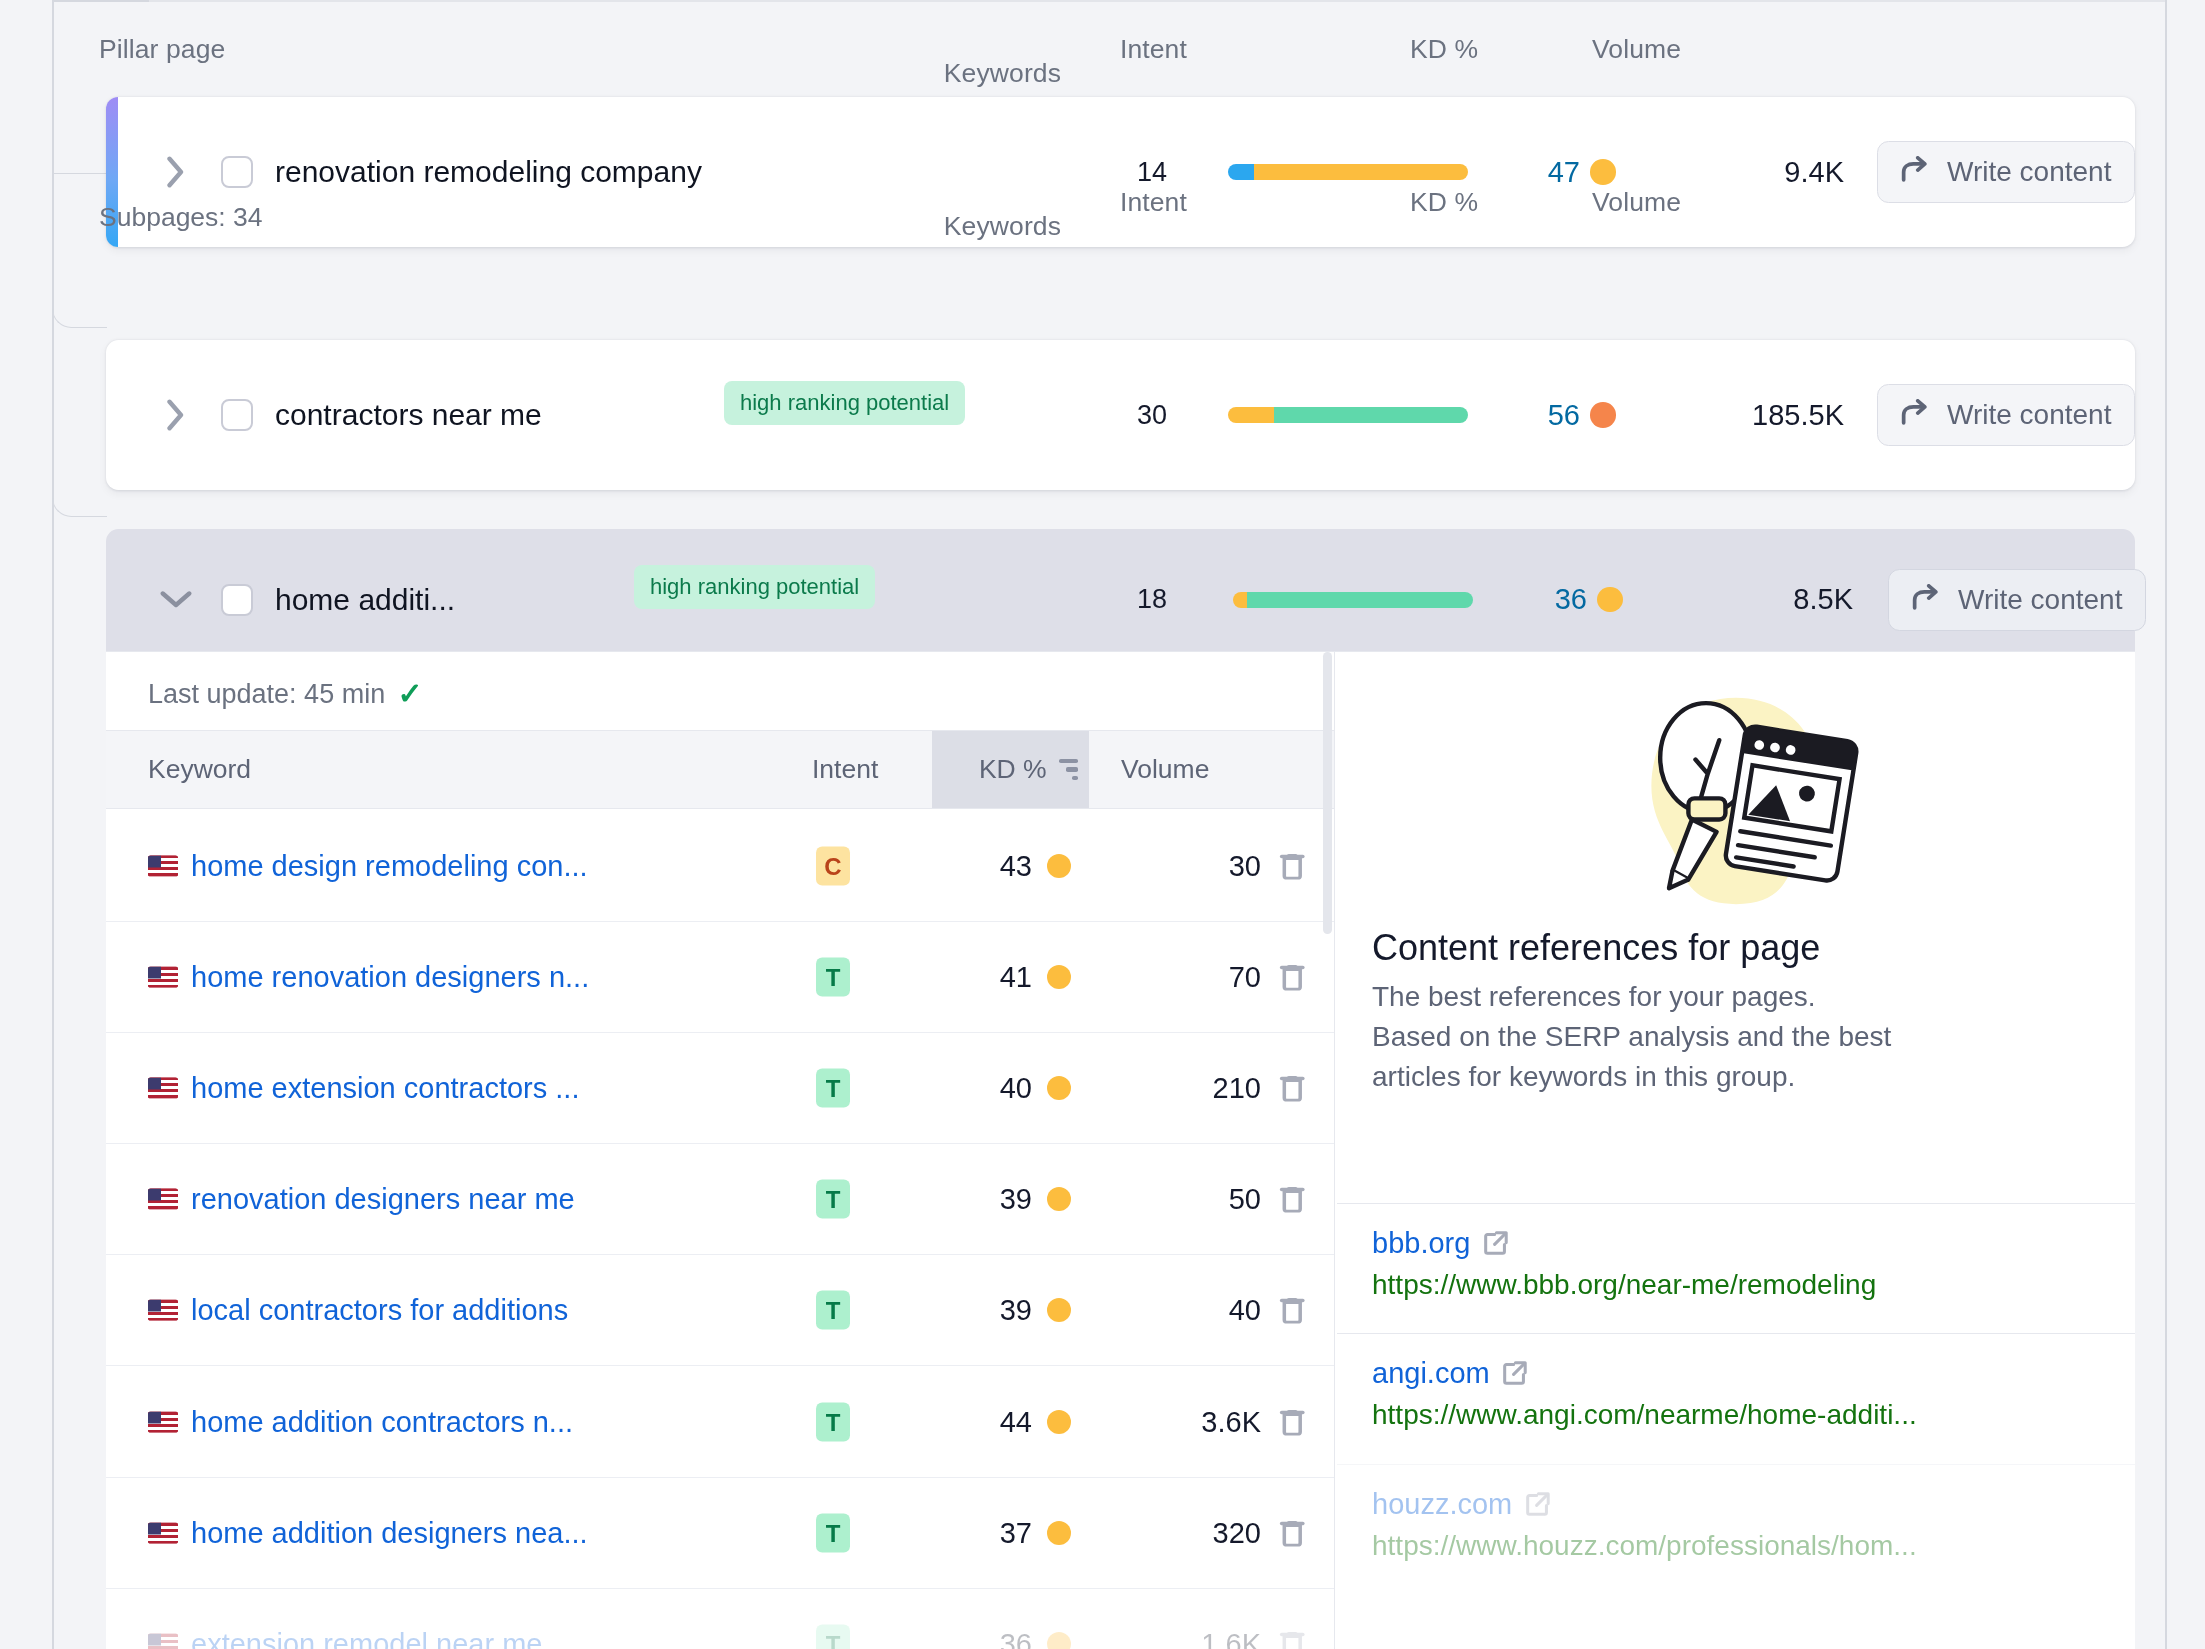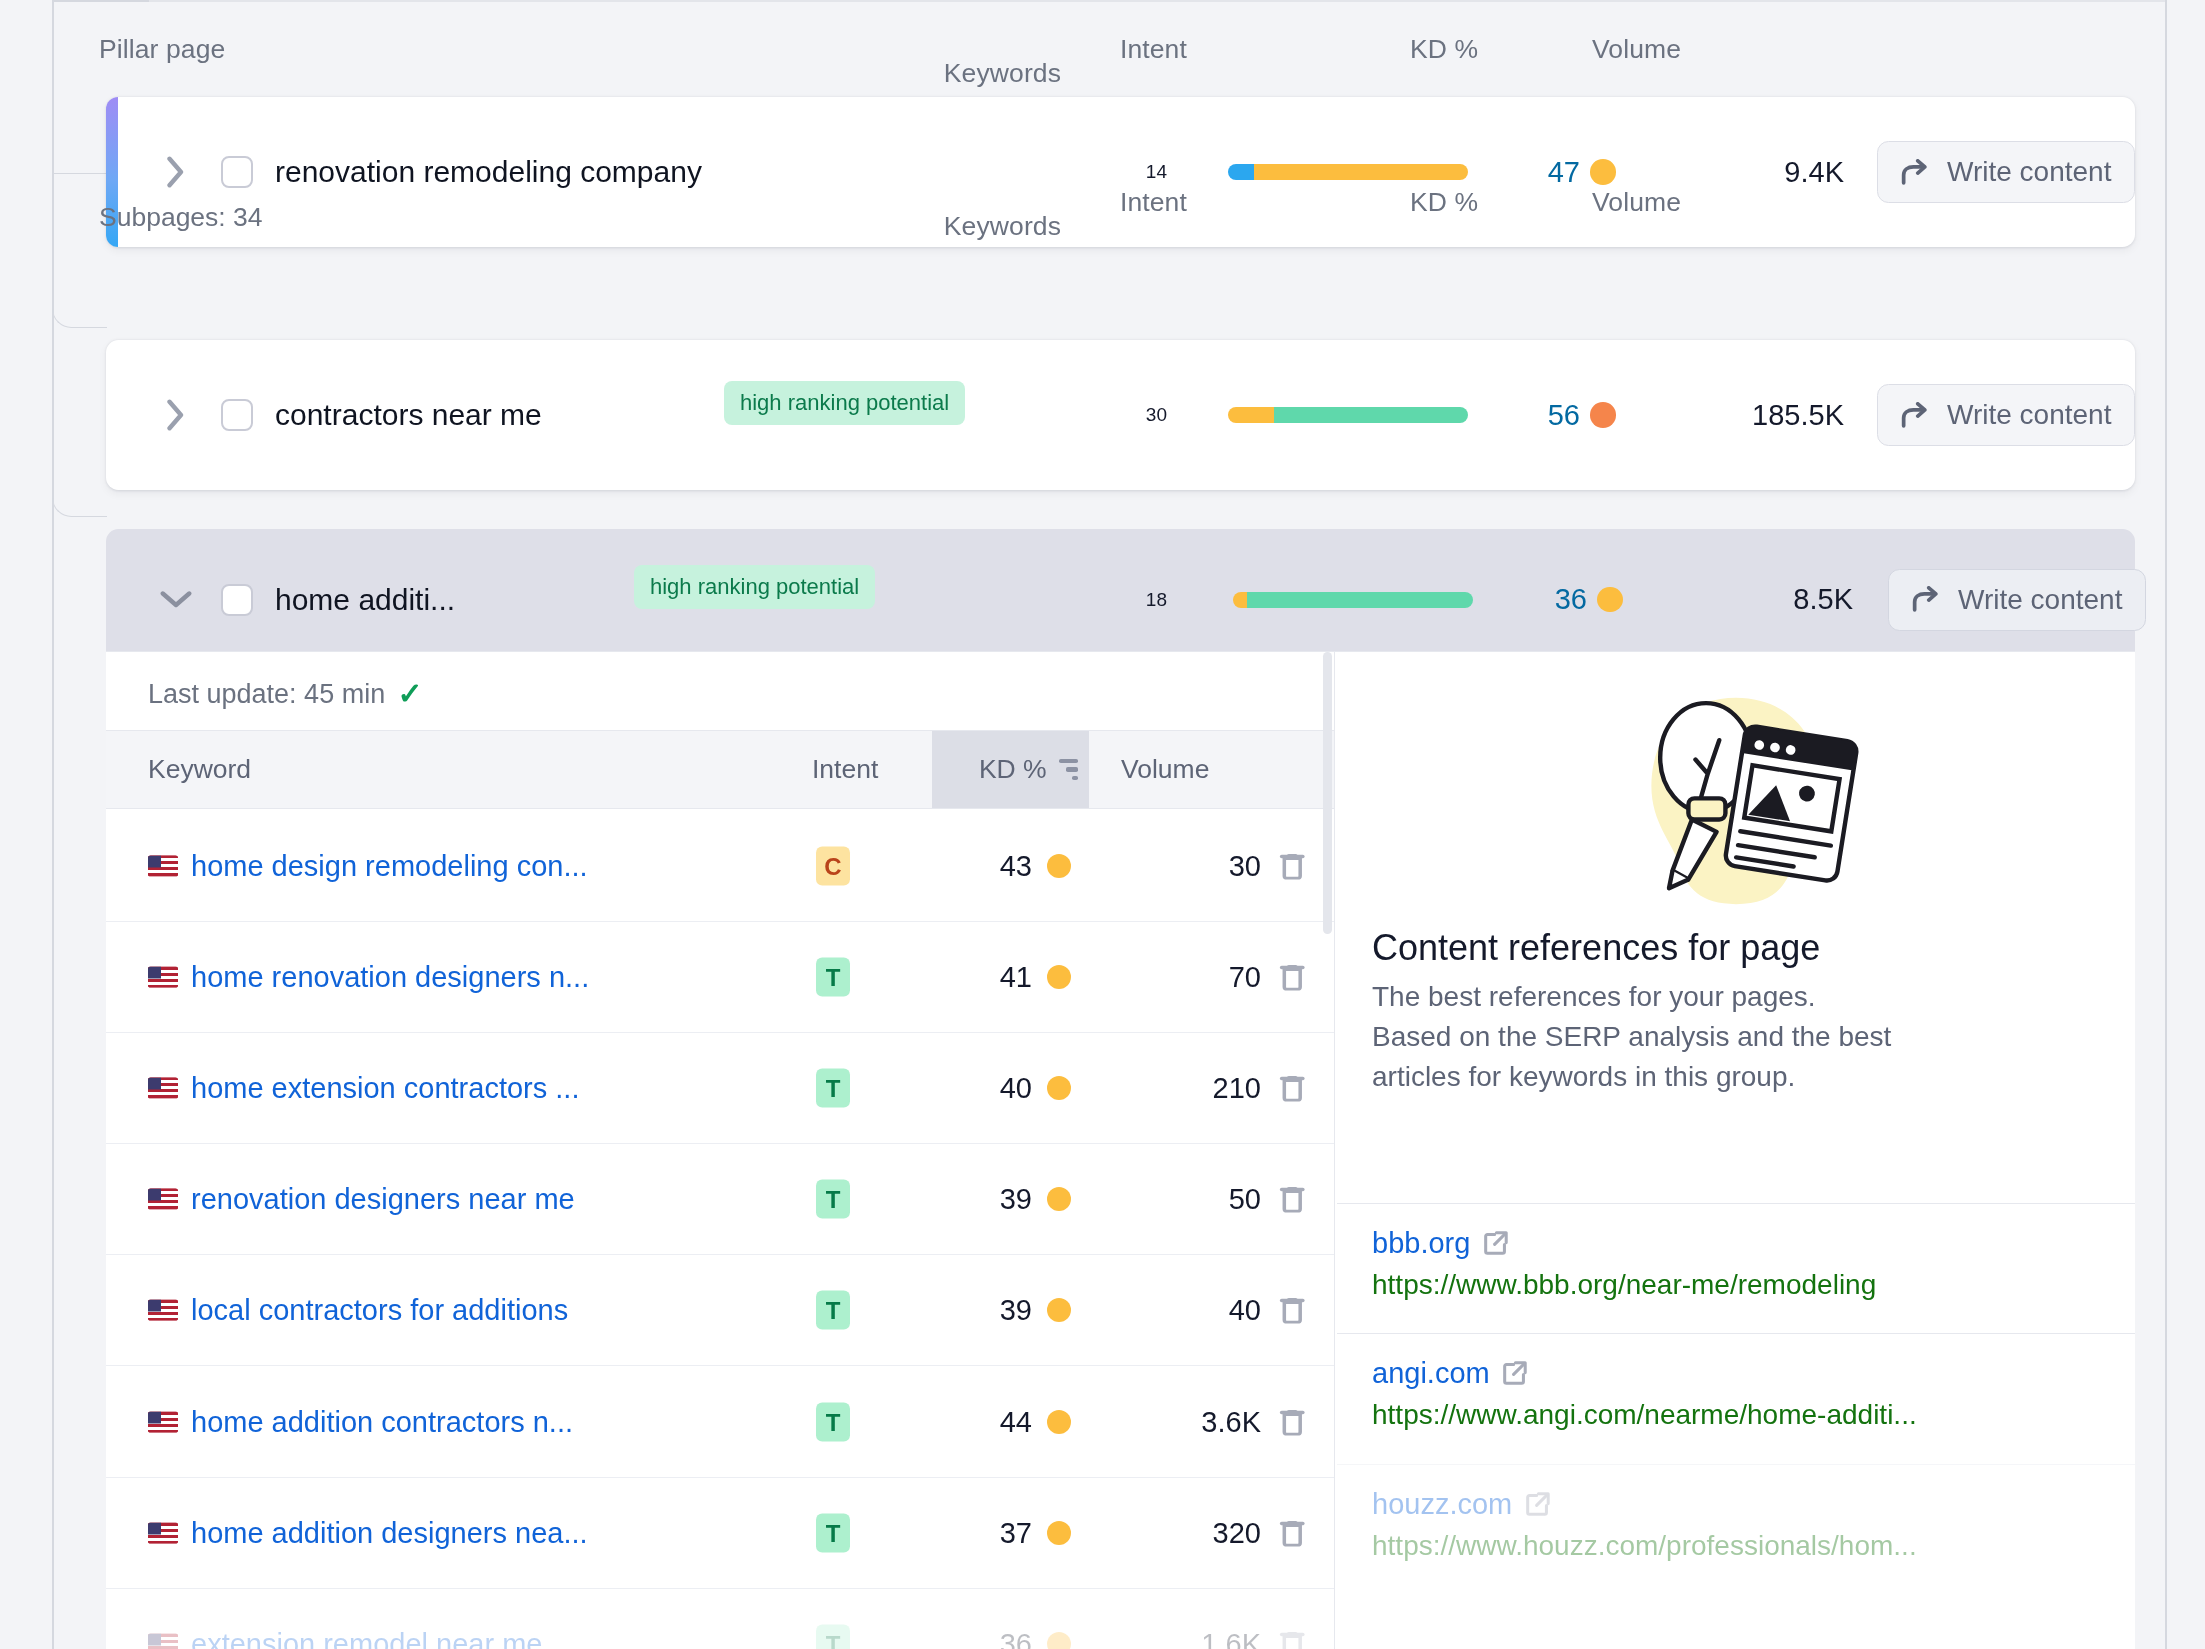--- a/index.html
+++ b/index.html
@@ -100,21 +100,21 @@
 
   .badge-hrp {
     position: absolute;
     background: #c6f2dd; color: #0b7a4b;
     font-size: 22px; padding: 8.8px 16px; border-radius: 8px;
     white-space: nowrap;
   }
 
   .cell-keywords {
     position: absolute; left: 902px; width: 159px; text-align: right;
-    font-size: 19px; color: #14192b;
+    font-size: 27px; color: #14192b;
   }
 
   .intent-bar {
     position: absolute; left: 1122px; width: 240px; height: 16px;
     border-radius: 8px; overflow: hidden; display: flex;
   }
   .intent-bar i { display: block; height: 100%; }
 
   .cell-kd {
     position: absolute; left: 1359px; width: 115px; text-align: right;
@@ -123,21 +123,21 @@
   .kd-dot {
     position: absolute; left: 1484px; width: 25.6px; height: 25.6px; border-radius: 50%;
   }
   .cell-volume {
     position: absolute; left: 1526px; width: 212px; text-align: right;
     font-size: 29px; color: #14192b;
   }
 
   .write-btn {
     position: absolute;
-    display: inline-flex; align-items: center; gap: 16px;
+    display: inline-flex; gap: 16px;
     border: 1.8px solid #dcdee6; background: #f4f5f8;
     border-radius: 11.5px; padding: 14px 23px;
     color: #5d6476; font-size: 28px; cursor: pointer; white-space: nowrap;
   }
   .write-btn svg { flex: none; }
 
   .subpages-label {
     position: absolute; left: 99px; font-size: 26.5px; color: #6b7280;
   }
 

